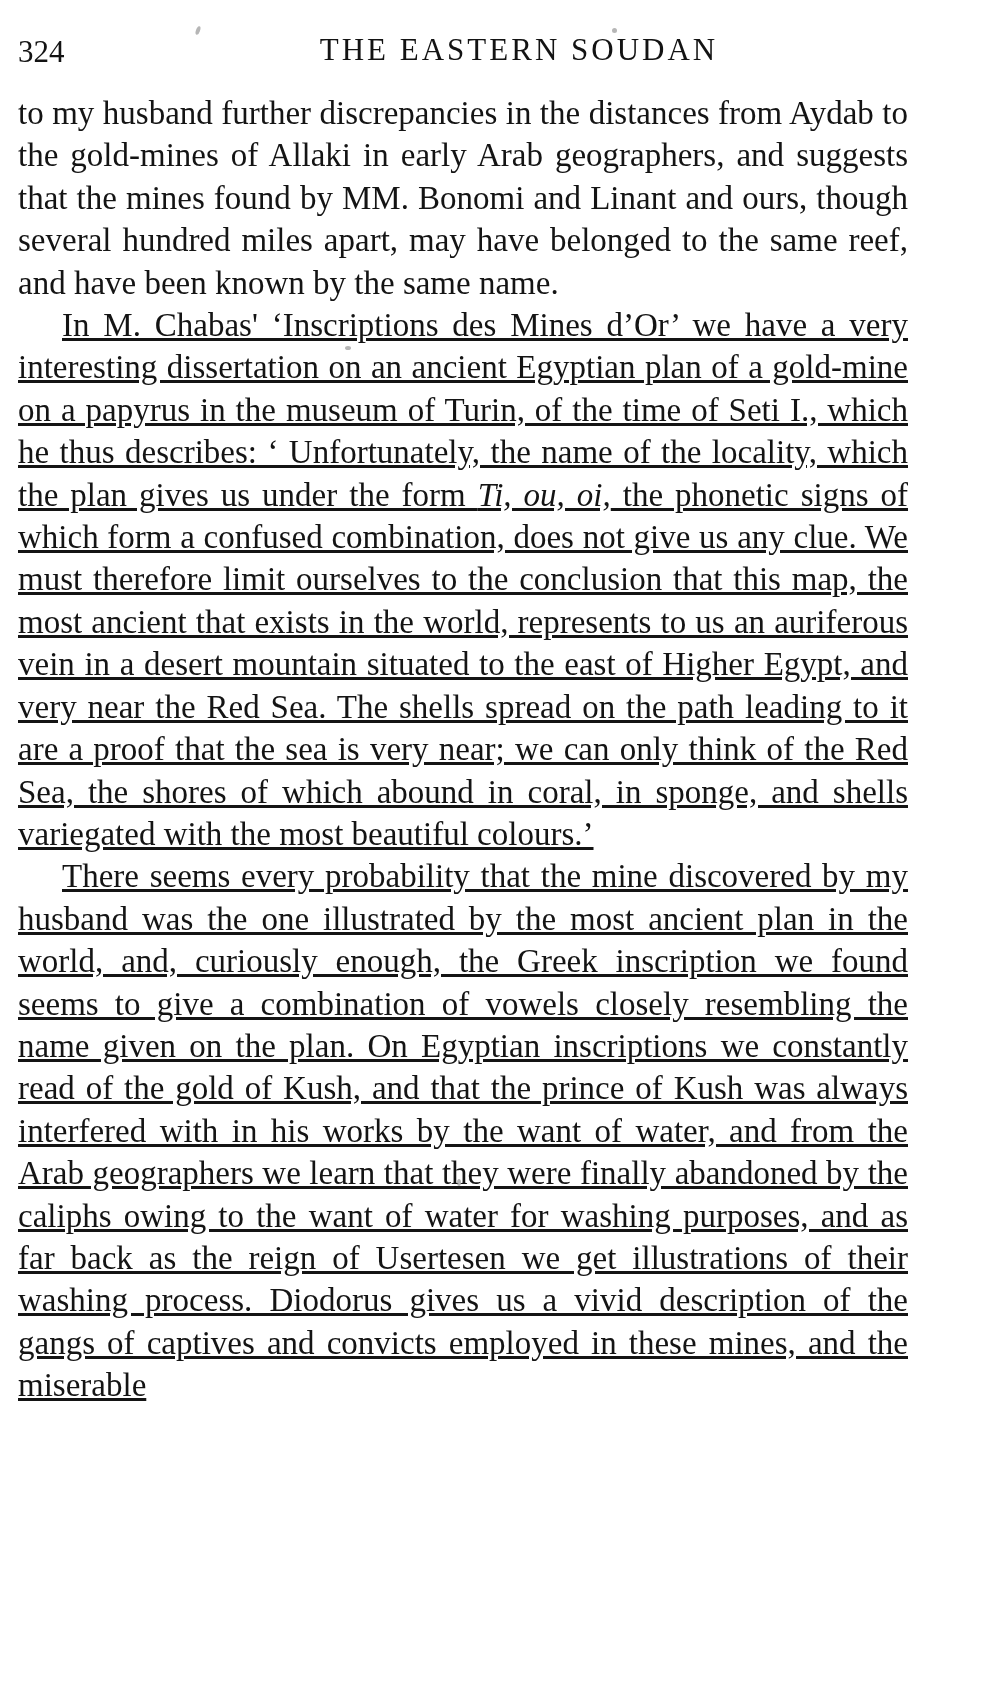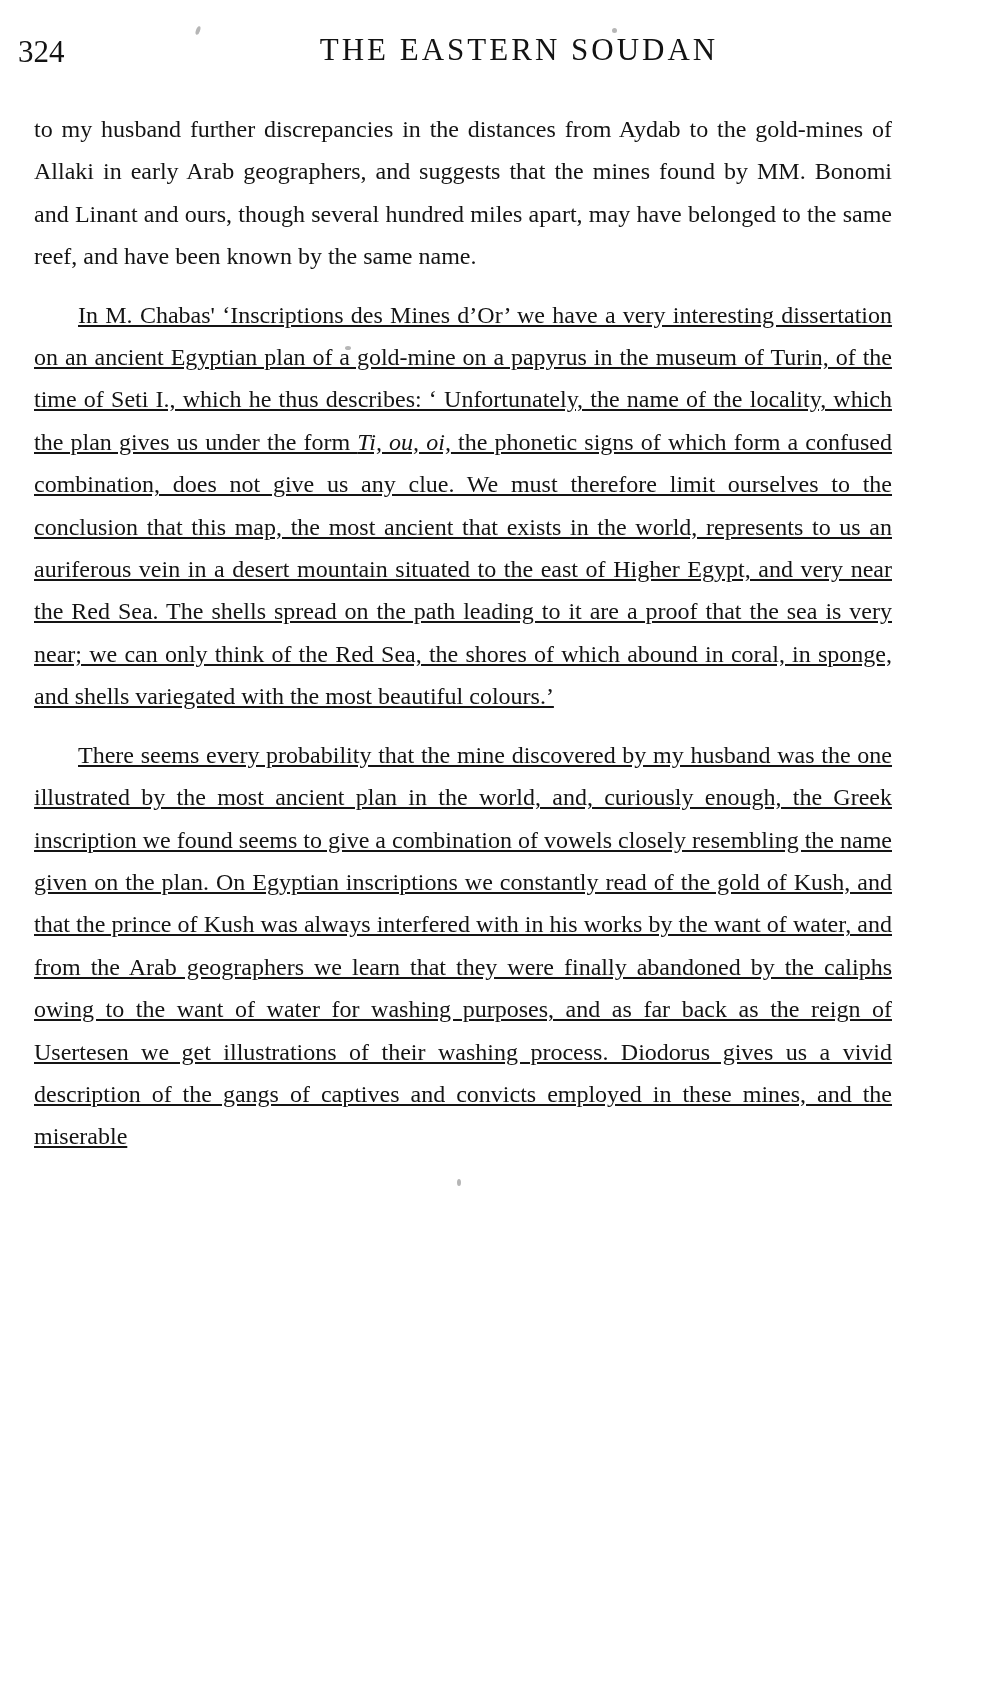--- a/index.html
+++ b/index.html
@@ -50,22 +50,22 @@
     padding-left: 38px;
     box-sizing: border-box;
   }
   .body-text {
     position: absolute;
     left: 18px;
     top: 76px;
     width: 890px;
   }
   p.para {
-    margin: 16px;
-    font-size: 24px;
+    margin: 0;
+    font-size: 33px;
     line-height: 42.4px;
     text-align: justify;
     text-justify: inter-word;
     color: #141414;
     -webkit-hyphens: none;
     hyphens: none;
   }
   p.para.indent {
     text-indent: 44px;
     text-decoration: underline;

